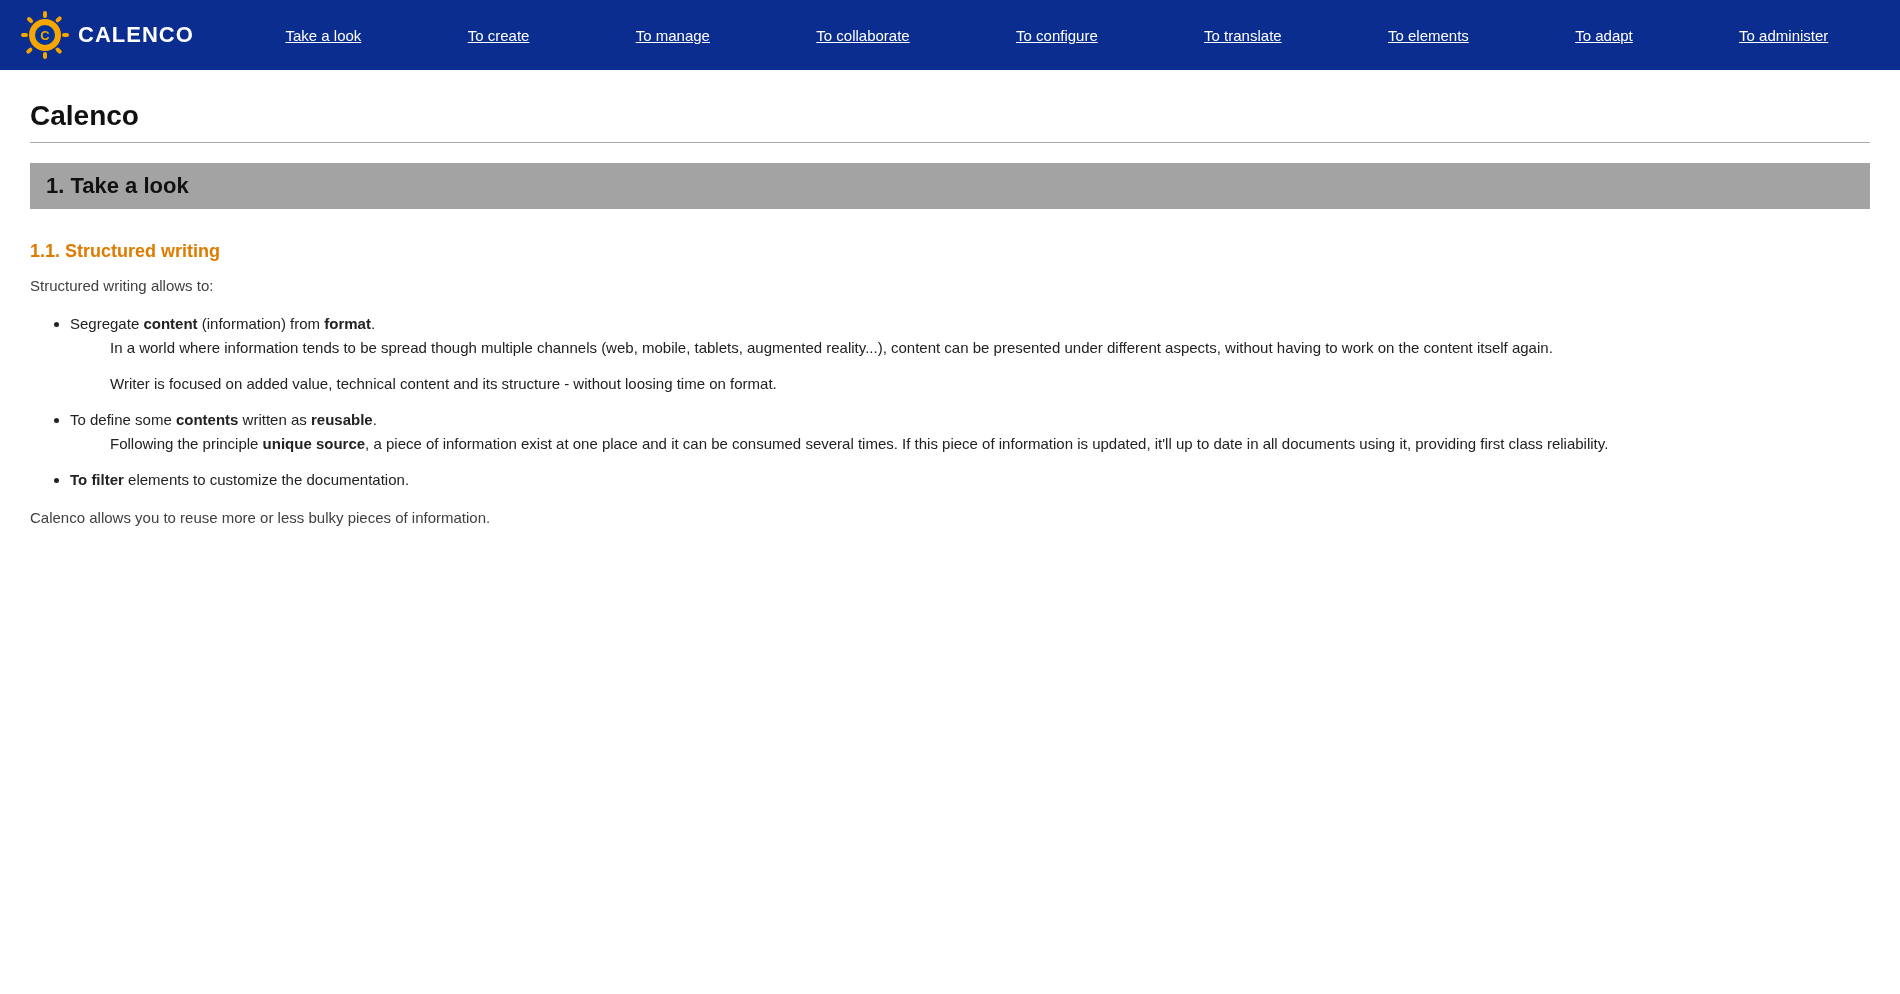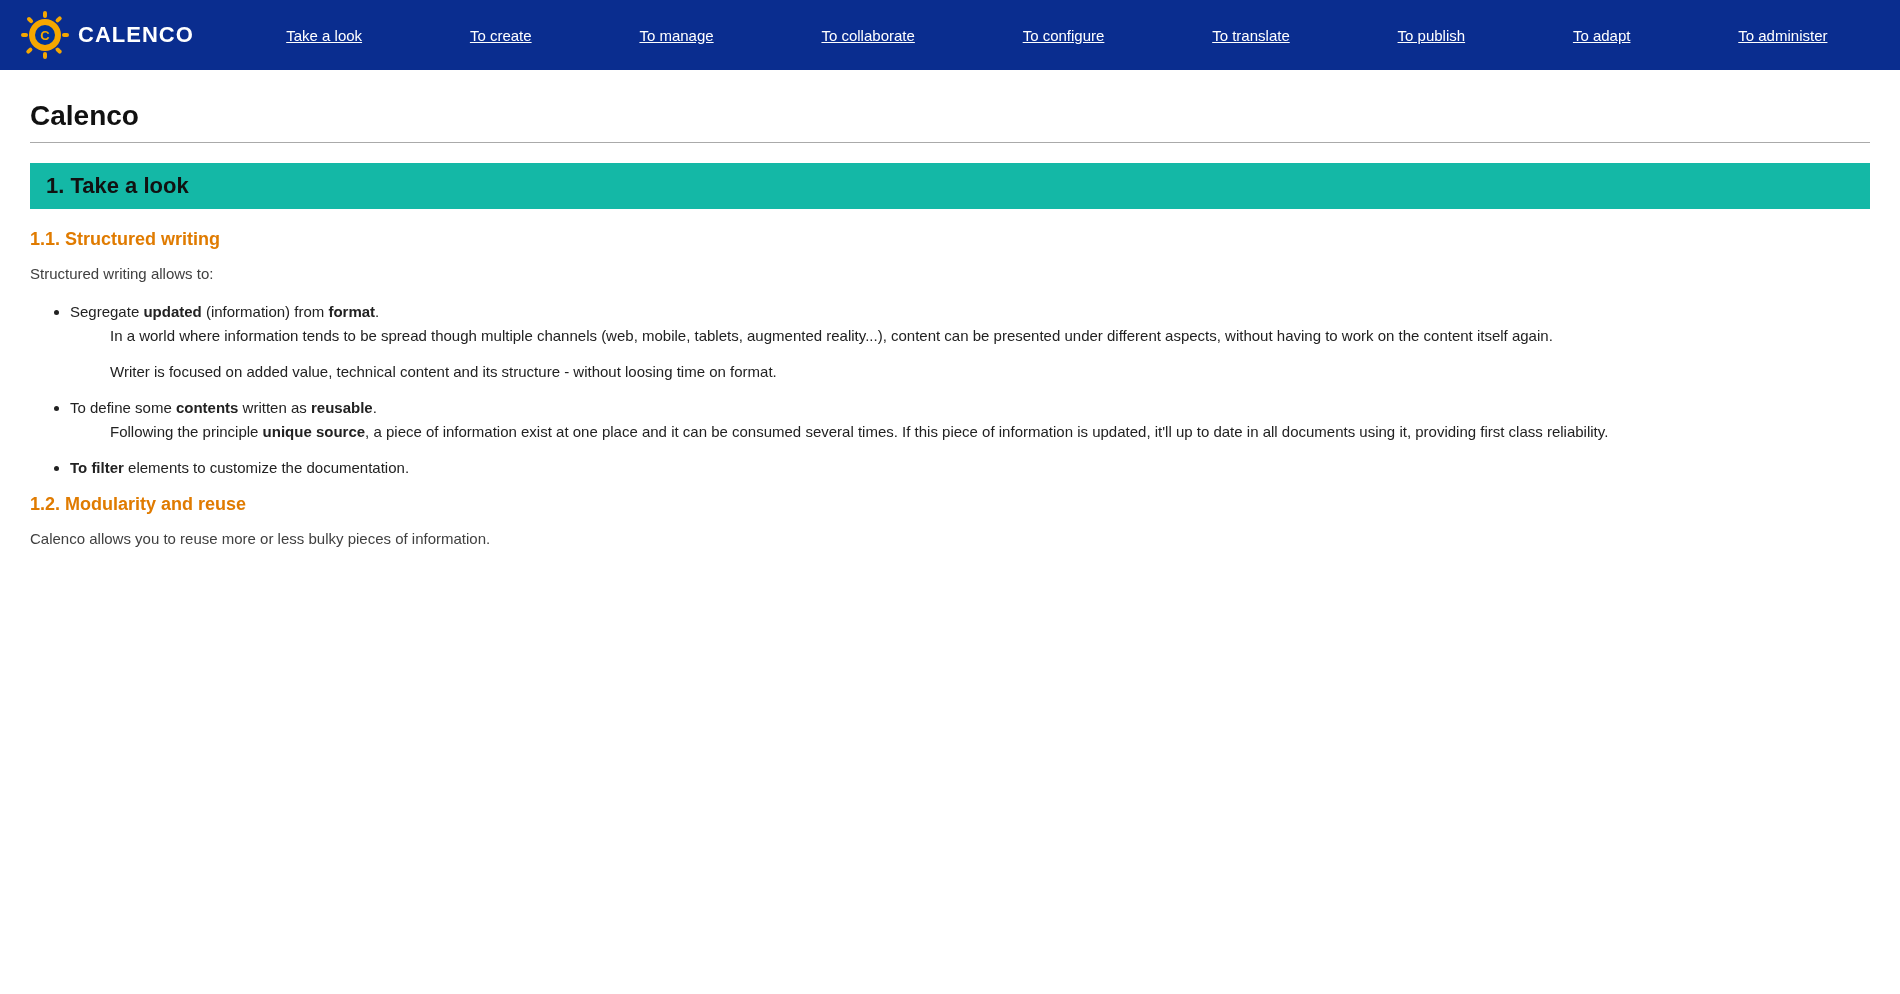--- a/index.html
+++ b/index.html
@@ -79,23 +79,23 @@
     }
 
     .title-divider {
       border: none;
       border-top: 1px solid #aaa;
       margin-bottom: 20px;
     }
 
     
     .section-header {
-      background-color: #14b8a6;
+      background-color: #a3a3a3;
       padding: 10px 16px;
-      margin-bottom: 20px;
+      margin-bottom: 32px;
       border-radius: 0;
     }
 
     .section-header h2 {
       font-size: 22px;
       font-weight: bold;
       color: #111;
     }
 
     .subsection-title {
@@ -158,55 +158,54 @@
     <span class="logo-text">CALENCO</span>
   </a>
 
   <div class="navbar-nav">
     <a class="nav-link" href="#">Take a look</a>
     <a class="nav-link" href="#">To create</a>
     <a class="nav-link" href="#">To manage</a>
     <a class="nav-link" href="#">To collaborate</a>
     <a class="nav-link" href="#">To configure</a>
     <a class="nav-link" href="#">To translate</a>
-    <a class="nav-link" href="#">To publish</a>
+    <a class="nav-link" href="#">To elements</a>
     <a class="nav-link" href="#">To adapt</a>
     <a class="nav-link" href="#">To administer</a>
   </div>
 </nav>
 
 <div class="main-content">
   <h1 class="page-title">Calenco</h1>
   <hr class="title-divider">
 
   <div class="section-header">
     <h2>1. Take a look</h2>
   </div>
 
   <h3 class="subsection-title">1.1. Structured writing</h3>
   <p class="intro-text">Structured writing allows to:</p>
 
   <ul class="bullet-list">
     <li>
-      Segregate <strong>updated</strong> (information) from <strong>format</strong>.
+      Segregate <strong>content</strong> (information) from <strong>format</strong>.
       <div class="sub-para">
         In a world where information tends to be spread though multiple channels (web, mobile, tablets, augmented reality...), content can be presented under different aspects, without having to work on the content itself again.
       </div>
       <div class="sub-para">
         Writer is focused on added value, technical content and its structure - without loosing time on format.
       </div>
     </li>
     <li>
       To define some <strong>contents</strong> written as <strong>reusable</strong>.
       <div class="sub-para">
         Following the principle <strong>unique source</strong>, a piece of information exist at one place and it can be consumed several times. If this piece of information is updated, it'll up to date in all documents using it, providing first class reliability.
       </div>
     </li>
     <li>
       <strong>To filter</strong> elements to customize the documentation.
     </li>
   </ul>
 
 
-  <h3 class="subsection-title">1.2. Modularity and reuse</h3>
   <p class="intro-text">Calenco allows you to reuse more or less bulky pieces of information.</p>
 
 </div>
 
 </body></html>

